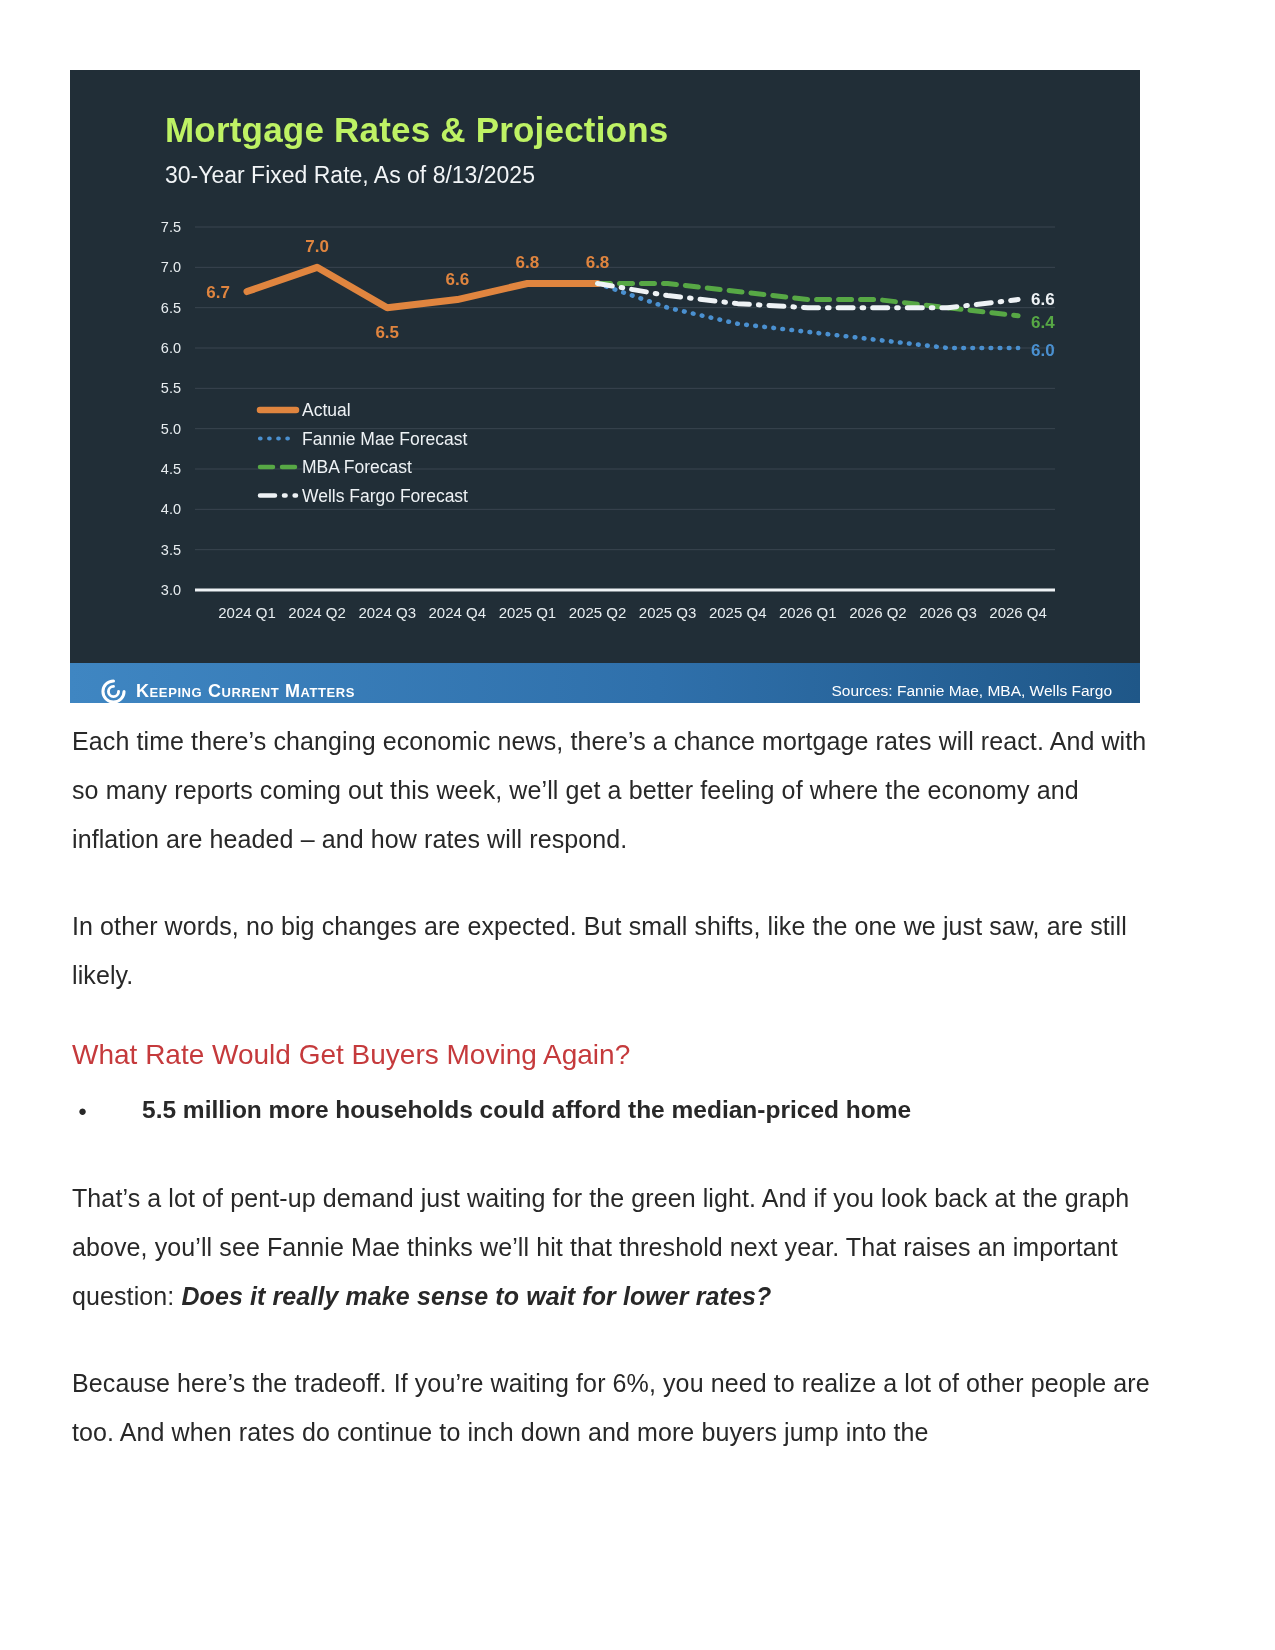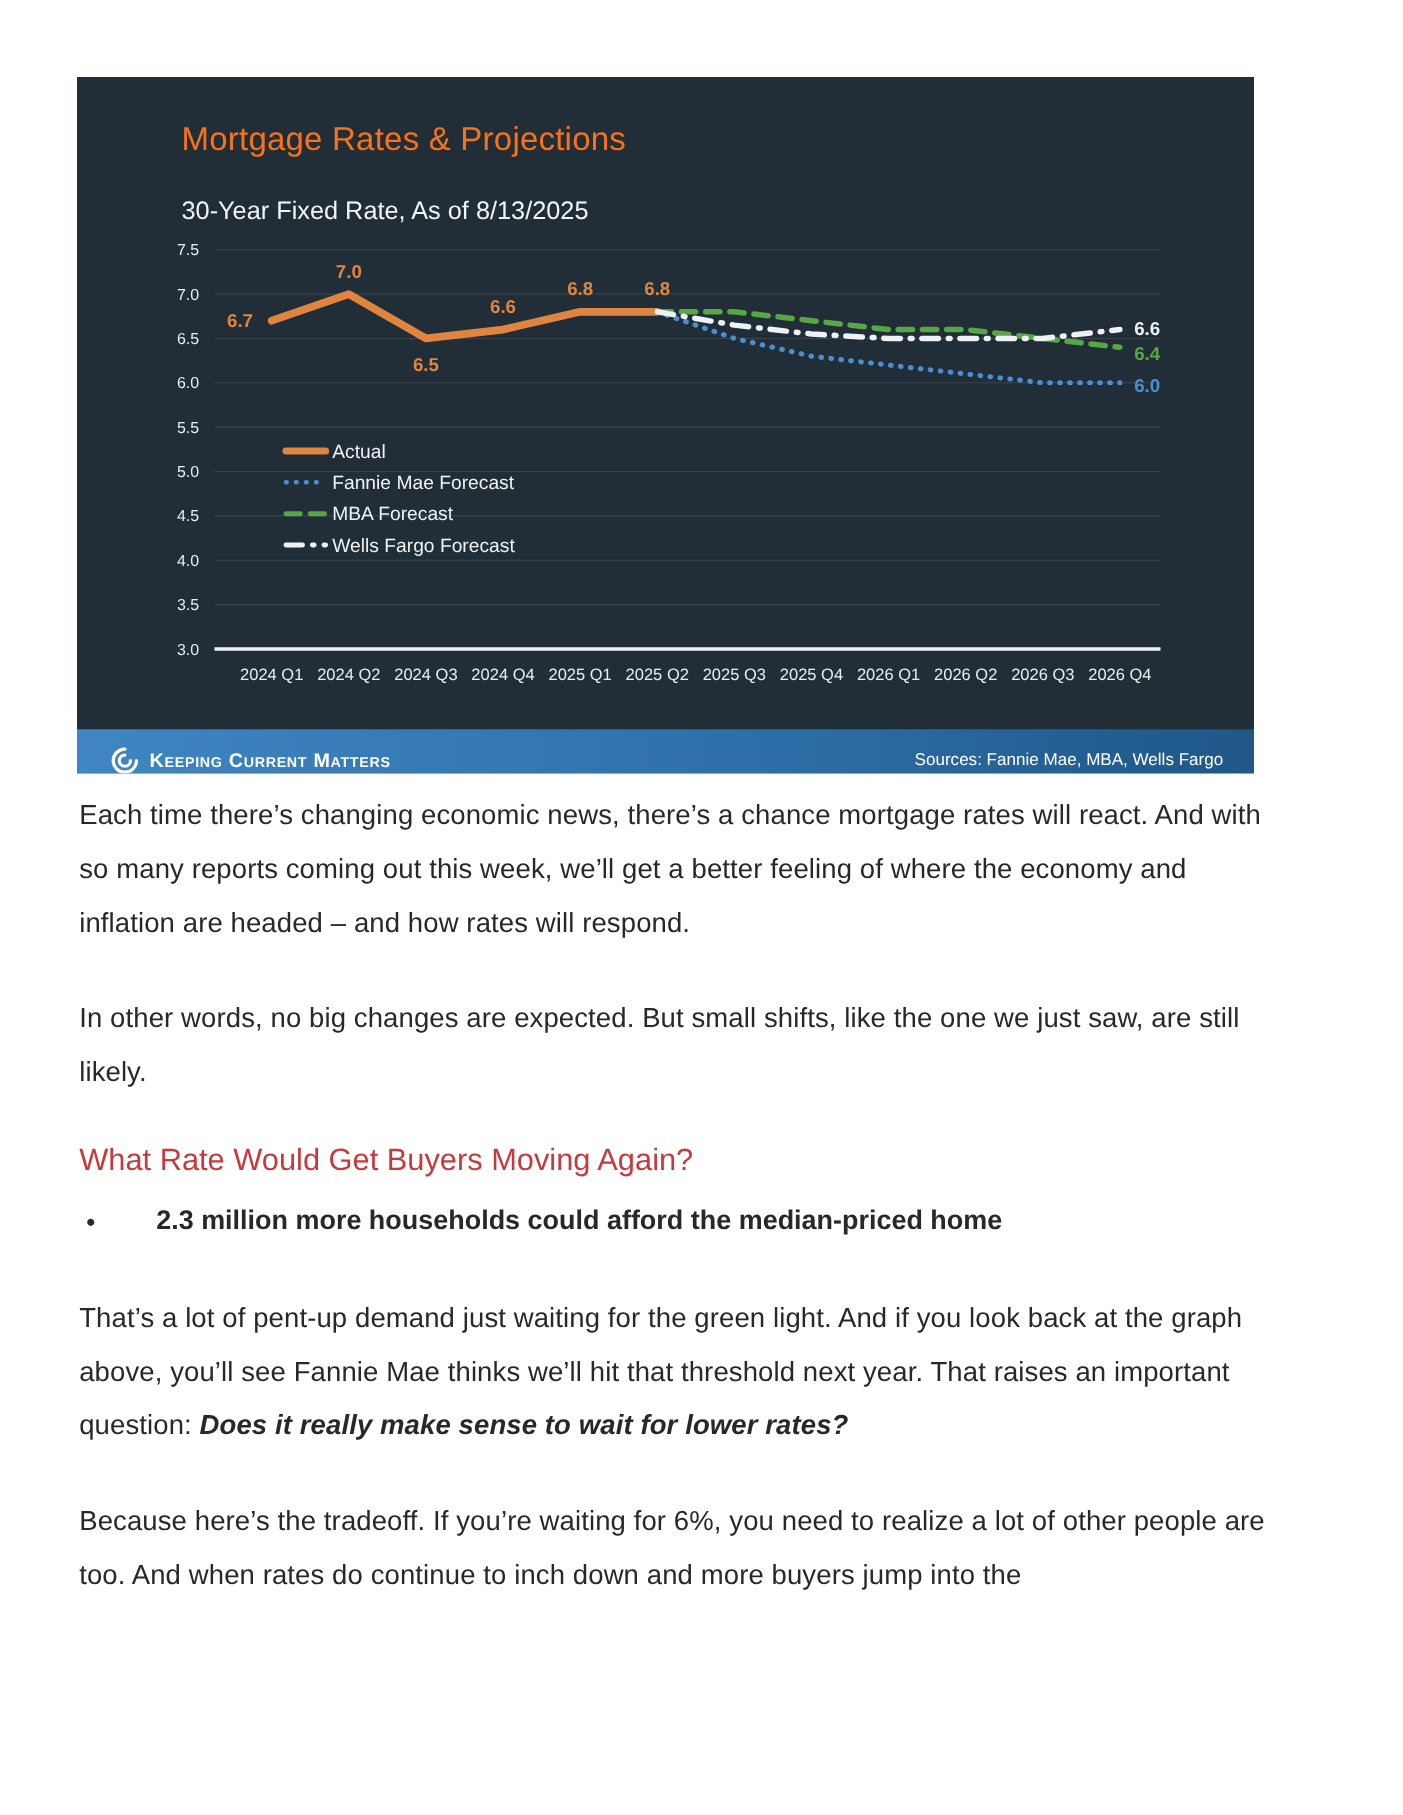--- a/index.html
+++ b/index.html
@@ -7,24 +7,24 @@
     width:1275px;height:1650px;background:#ffffff;position:relative;
     font-family:"Liberation Sans", sans-serif;
   }
   
   .chart-card{
     position:absolute;left:70px;top:70px;width:1070px;height:633px;
     background:#212e37;overflow:hidden;
   }
   .chart-title{
     position:absolute;left:95px;top:40px;margin:0;
-    font-size:30px;font-weight:normal;color:#f97316;letter-spacing:.2px;
+    font-size:35px;font-weight:bold;color:#bef264;letter-spacing:.2px;
   }
   .chart-subtitle{
-    position:absolute;left:95px;top:108px;margin:0;
+    position:absolute;left:95px;top:92px;margin:0;
     font-size:23px;font-weight:normal;color:#f2f5f7;
   }
   .plot-svg{position:absolute;left:0;top:0;}
   .chart-footer{
     position:absolute;left:0;top:593px;width:1070px;height:56px;
     background:linear-gradient(90deg,#3f86c2 0%,#2f70ab 55%,#1f5788 100%);
     display:flex;align-items:center;justify-content:space-between;
     padding:0 28px 0 30px;box-sizing:border-box;
   }
   .brand{display:flex;align-items:center;gap:9px;}
@@ -127,17 +127,17 @@
     </div>
     <span class="sources">Sources: Fannie Mae, MBA, Wells Fargo</span>
   </div>
 </div>
 
 <div class="article" style="position:absolute;top:703px;left:0;">
   <p>Each time there’s changing economic news, there’s a chance mortgage rates will react. And with so many reports coming out this week, we’ll get a better feeling of where the economy and inflation are headed – and how rates will respond.</p>
   <p>In other words, no big changes are expected. But small shifts, like the one we just saw, are still likely.</p>
   <h3 class="section-heading">What Rate Would Get Buyers Moving Again?</h3>
   <ul class="bullets">
-    <li>2.3 million more households could afford the median-priced home</li>
+    <li>5.5 million more households could afford the median-priced home</li>
   </ul>
   <p><span>That’s a lot of pent-up demand just waiting for the green light. And if you look back at the graph above, you’ll see Fannie Mae thinks we’ll hit that threshold next year. That raises an important question: </span><span class="bold-italic">Does it really make sense to wait for lower rates?</span></p>
   <p>Because here’s the tradeoff. If you’re waiting for 6%, you need to realize a lot of other people are too. And when rates do continue to inch down and more buyers jump into the</p>
 </div>
 
 </body></html>

